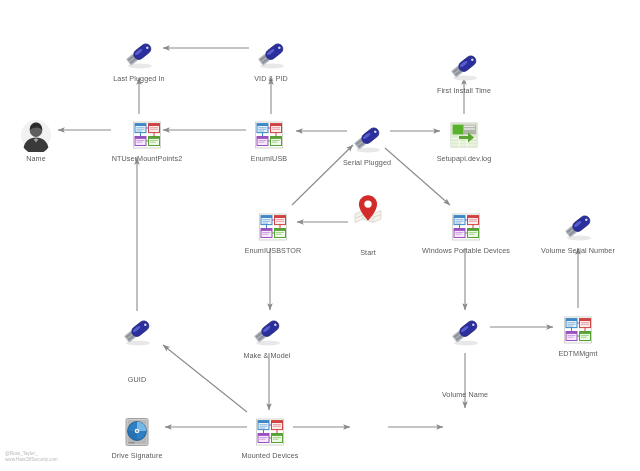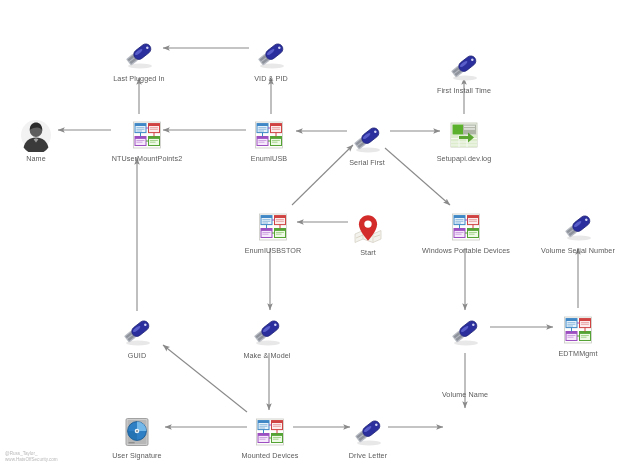--- a/index.html
+++ b/index.html
@@ -199,21 +199,21 @@
       <g transform="rotate(-38 17 16)">
         <rect x="3.5" y="12" width="9" height="8.4" rx="1.2" fill="#b9bcc4"></rect>
         <rect x="4.6" y="13.2" width="6.6" height="2.4" fill="#8e939c"></rect>
         <rect x="4.6" y="16.6" width="6.6" height="2.4" fill="#8e939c"></rect>
         <rect x="11.5" y="11.2" width="19" height="10" rx="5" fill="#2b2f9e"></rect>
         <rect x="11.5" y="11.2" width="19" height="10" rx="5" fill="none" stroke="#1b1f70" stroke-width="0.7"></rect>
         <ellipse cx="18" cy="14.2" rx="4.4" ry="1.5" fill="#6a6fd8" opacity="0.75"></ellipse>
         <circle cx="27.4" cy="16.2" r="1.25" fill="#cfd2f2"></circle>
       </g>
     </svg></span>
-      <span class="label" style="color: rgb(90, 90, 90);">Serial First</span>
+      <span class="label" style="color: rgb(90, 90, 90);">Serial Plugged</span>
     </div>
     <div class="node" style="left: 273px; top: 210px;">
       <span class="icon"><svg class="tpl" viewBox="0 0 34 34" width="34" height="34" xmlns="http://www.w3.org/2000/svg">
       <rect x="3.5" y="4" width="27" height="26" fill="#fdfdfb" stroke="#c9c9c4" stroke-width="0.8"></rect>
       <rect x="5" y="5.6" width="11" height="9" fill="#e7f2fb" stroke="#3f88c5" stroke-width="1"></rect>
       <rect x="5" y="5.6" width="11" height="2.4" fill="#3f88c5"></rect>
       <line x1="6.4" y1="9.6" x2="14.4" y2="9.6" stroke="#7fb0d8" stroke-width="0.8"></line>
       <line x1="6.4" y1="11.3" x2="14.4" y2="11.3" stroke="#7fb0d8" stroke-width="0.8"></line>
       <line x1="6.4" y1="13" x2="12" y2="13" stroke="#7fb0d8" stroke-width="0.8"></line>
       <rect x="18.5" y="5.6" width="11" height="9" fill="#fdecec" stroke="#cf4343" stroke-width="1"></rect>
@@ -247,21 +247,21 @@
         <line x1="20" y1="17" x2="20" y2="29"></line>
       </g>
       <rect x="5.5" y="6.5" width="11" height="10" fill="#5bb02c"></rect>
       <rect x="16" y="6.5" width="13" height="10" fill="#aeb4a6"></rect>
       <rect x="17" y="7.6" width="11" height="1.5" fill="#e6e9e2"></rect>
       <rect x="17" y="10.2" width="11" height="1.5" fill="#e6e9e2"></rect>
       <path d="M12 18 L21 18 L21 14.5 L27 19.5 L21 24.5 L21 21 L12 21 Z" fill="#4e9f24" opacity="0.92"></path>
     </svg></span>
       <span class="label" style="color: rgb(90, 90, 90);">Setupapi.dev.log</span>
     </div>
-    <div class="node" style="left: 368px; top: 212px;">
+    <div class="node" style="left: 368px; top: 192px; gap: 20px;">
       <span class="icon"><svg class="tpl" viewBox="0 0 34 34" width="34" height="34" xmlns="http://www.w3.org/2000/svg">
       <path d="M4 22 L12 18.5 L22 22 L30 18.5 L30 27 L22 30.5 L12 27 L4 30.5 Z" fill="#f4f2ec" stroke="#d6d2c6" stroke-width="0.8"></path>
       <path d="M12 18.5 L12 27 M22 22 L22 30.5" stroke="#d6d2c6" stroke-width="0.7"></path>
       <path d="M5 26 L12 23" stroke="#cfc9b8" stroke-width="0.7"></path>
       <path d="M23 25 L29 23" stroke="#cfc9b8" stroke-width="0.7"></path>
       <path d="M17 3.2 C11.9 3.2 7.9 7.2 7.9 12.3 C7.9 19.1 17 28.6 17 28.6 C17 28.6 26.1 19.1 26.1 12.3 C26.1 7.2 22.1 3.2 17 3.2 Z" fill="#d32a2a"></path>
       <circle cx="17" cy="12.1" r="3.7" fill="#ffffff"></circle>
     </svg></span>
       <span class="label" style="color: rgb(90, 90, 90);">Start</span>
     </div>
@@ -300,21 +300,21 @@
         <rect x="4.6" y="13.2" width="6.6" height="2.4" fill="#8e939c"></rect>
         <rect x="4.6" y="16.6" width="6.6" height="2.4" fill="#8e939c"></rect>
         <rect x="11.5" y="11.2" width="19" height="10" rx="5" fill="#2b2f9e"></rect>
         <rect x="11.5" y="11.2" width="19" height="10" rx="5" fill="none" stroke="#1b1f70" stroke-width="0.7"></rect>
         <ellipse cx="18" cy="14.2" rx="4.4" ry="1.5" fill="#6a6fd8" opacity="0.75"></ellipse>
         <circle cx="27.4" cy="16.2" r="1.25" fill="#cfd2f2"></circle>
       </g>
     </svg></span>
       <span class="label" style="color: rgb(90, 90, 90);">Volume Serial Number</span>
     </div>
-    <div class="node" style="left: 137px; top: 315px;">
+    <div class="node" style="left: 137px; top: 315px; gap: 24px;">
       <span class="icon"><svg class="tpl" viewBox="0 0 34 34" width="34" height="34" xmlns="http://www.w3.org/2000/svg">
       <ellipse cx="18" cy="28" rx="12" ry="2.6" fill="#e8e8e8"></ellipse>
       <g transform="rotate(-38 17 16)">
         <rect x="3.5" y="12" width="9" height="8.4" rx="1.2" fill="#b9bcc4"></rect>
         <rect x="4.6" y="13.2" width="6.6" height="2.4" fill="#8e939c"></rect>
         <rect x="4.6" y="16.6" width="6.6" height="2.4" fill="#8e939c"></rect>
         <rect x="11.5" y="11.2" width="19" height="10" rx="5" fill="#2b2f9e"></rect>
         <rect x="11.5" y="11.2" width="19" height="10" rx="5" fill="none" stroke="#1b1f70" stroke-width="0.7"></rect>
         <ellipse cx="18" cy="14.2" rx="4.4" ry="1.5" fill="#6a6fd8" opacity="0.75"></ellipse>
         <circle cx="27.4" cy="16.2" r="1.25" fill="#cfd2f2"></circle>
@@ -384,21 +384,21 @@
       <rect x="6" y="3.5" width="22" height="27" rx="1.5" fill="#cfcfcf" stroke="#9a9a9a" stroke-width="0.9"></rect>
       <rect x="7.6" y="5" width="18.8" height="24" rx="1" fill="#b7b7b7"></rect>
       <circle cx="17" cy="16" r="9.4" fill="#2f7fc4"></circle>
       <circle cx="17" cy="16" r="9.4" fill="none" stroke="#1c5a91" stroke-width="0.9"></circle>
       <path d="M17 6.6 A9.4 9.4 0 0 1 26.4 16 L17 16 Z" fill="#7fc2ef" opacity="0.85"></path>
       <path d="M17 25.4 A9.4 9.4 0 0 1 7.6 16 L17 16 Z" fill="#1f6aa8" opacity="0.6"></path>
       <circle cx="17" cy="16" r="2.3" fill="#e9f3fb"></circle>
       <circle cx="17" cy="16" r="0.9" fill="#7a7a7a"></circle>
       <rect x="8.6" y="27" width="6" height="1.4" fill="#8e8e8e"></rect>
     </svg></span>
-      <span class="label" style="color: rgb(90, 90, 90);">User Signature</span>
+      <span class="label" style="color: rgb(90, 90, 90);">Drive Signature</span>
     </div>
     <div class="node" style="left: 270px; top: 415px;">
       <span class="icon"><svg class="tpl" viewBox="0 0 34 34" width="34" height="34" xmlns="http://www.w3.org/2000/svg">
       <rect x="3.5" y="4" width="27" height="26" fill="#fdfdfb" stroke="#c9c9c4" stroke-width="0.8"></rect>
       <rect x="5" y="5.6" width="11" height="9" fill="#e7f2fb" stroke="#3f88c5" stroke-width="1"></rect>
       <rect x="5" y="5.6" width="11" height="2.4" fill="#3f88c5"></rect>
       <line x1="6.4" y1="9.6" x2="14.4" y2="9.6" stroke="#7fb0d8" stroke-width="0.8"></line>
       <line x1="6.4" y1="11.3" x2="14.4" y2="11.3" stroke="#7fb0d8" stroke-width="0.8"></line>
       <line x1="6.4" y1="13" x2="12" y2="13" stroke="#7fb0d8" stroke-width="0.8"></line>
       <rect x="18.5" y="5.6" width="11" height="9" fill="#fdecec" stroke="#cf4343" stroke-width="1"></rect>
@@ -412,29 +412,14 @@
       <rect x="18.5" y="18.5" width="11" height="9" fill="#eef9e6" stroke="#54a334" stroke-width="1"></rect>
       <rect x="18.5" y="18.5" width="11" height="2.4" fill="#54a334"></rect>
       <line x1="19.9" y1="22.5" x2="27.9" y2="22.5" stroke="#94ca79" stroke-width="0.8"></line>
       <line x1="19.9" y1="24.2" x2="25.5" y2="24.2" stroke="#94ca79" stroke-width="0.8"></line>
       <path d="M16 10 L18.5 10" stroke="#9c4fc0" stroke-width="1"></path>
       <path d="M10.5 14.6 L10.5 18.5" stroke="#3f88c5" stroke-width="1"></path>
       <path d="M16 23 L18.5 23" stroke="#54a334" stroke-width="1"></path>
       <path d="M24 14.6 L24 18.5" stroke="#cf4343" stroke-width="1"></path>
     </svg></span>
       <span class="label" style="color: rgb(90, 90, 90);">Mounted Devices</span>
-    </div>
-    <div class="node" style="left: 368px; top: 415px;">
-      <span class="icon"><svg class="tpl" viewBox="0 0 34 34" width="34" height="34" xmlns="http://www.w3.org/2000/svg">
-      <ellipse cx="18" cy="28" rx="12" ry="2.6" fill="#e8e8e8"></ellipse>
-      <g transform="rotate(-38 17 16)">
-        <rect x="3.5" y="12" width="9" height="8.4" rx="1.2" fill="#b9bcc4"></rect>
-        <rect x="4.6" y="13.2" width="6.6" height="2.4" fill="#8e939c"></rect>
-        <rect x="4.6" y="16.6" width="6.6" height="2.4" fill="#8e939c"></rect>
-        <rect x="11.5" y="11.2" width="19" height="10" rx="5" fill="#2b2f9e"></rect>
-        <rect x="11.5" y="11.2" width="19" height="10" rx="5" fill="none" stroke="#1b1f70" stroke-width="0.7"></rect>
-        <ellipse cx="18" cy="14.2" rx="4.4" ry="1.5" fill="#6a6fd8" opacity="0.75"></ellipse>
-        <circle cx="27.4" cy="16.2" r="1.25" fill="#cfd2f2"></circle>
-      </g>
-    </svg></span>
-      <span class="label" style="color: rgb(90, 90, 90);">Drive Letter</span>
     </div>
   </div>
 
 </body></html>

